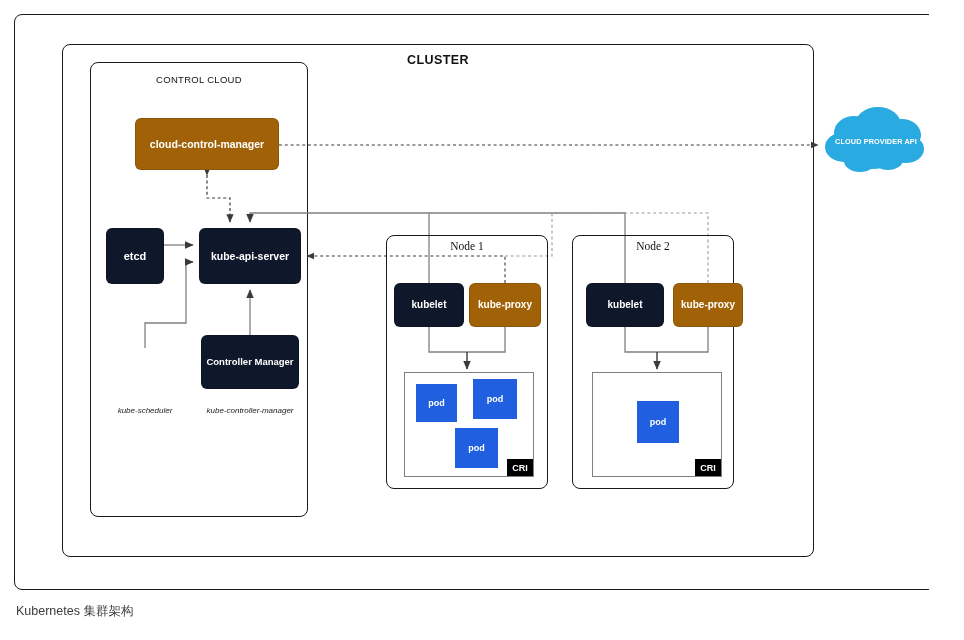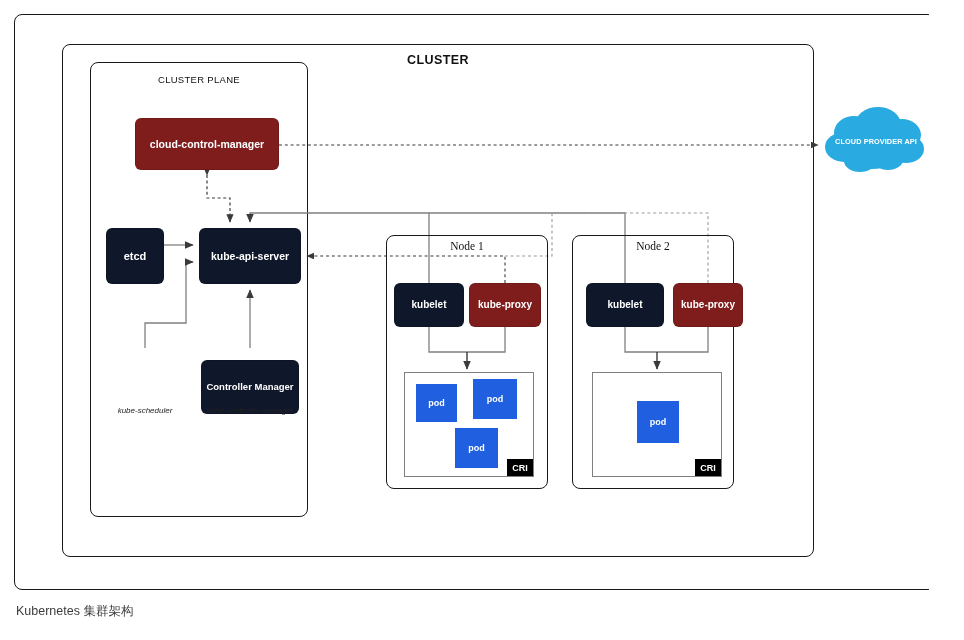--- a/index.html
+++ b/index.html
@@ -72,27 +72,27 @@
     align-items: center;
     justify-content: center;
     color: #ffffff;
     font-weight: bold;
     text-align: center;
     line-height: 1.15;
     border: 1px solid rgba(0,0,0,0.12);
     white-space: nowrap;
   }
   .box.dark  { background: #0f172a; }
-  .box.light { background: #7f1d1d; }
+  .box.light { background: #a16207; }
 
   #cloud-control-manager { left: 135px; top: 118px; width: 144px; height: 52px; font-size: 10.5px; }
   #etcd                  { left: 106px; top: 228px; width: 58px;  height: 56px; font-size: 11px; }
   #kube-api-server       { left: 199px; top: 228px; width: 102px; height: 56px; font-size: 10.5px; }
   #scheduler             { left: 99px;  top: 348px; width: 92px;  height: 54px; font-size: 10px; }
-  #controller-manager    { left: 201px; top: 360px; width: 98px;  height: 54px; font-size: 9.5px; }
+  #controller-manager    { left: 201px; top: 335px; width: 98px;  height: 54px; font-size: 9.5px; }
 
   .sublabel {
     position: absolute;
     text-align: center;
     font-size: 8px;
     color: #222222;
     white-space: nowrap;
     font-style: italic;
   }
   #scheduler-sublabel          { left: 99px;  top: 406px; width: 92px; }
@@ -189,21 +189,21 @@
 </head>
 <body>
 
 <div id="root">
 
   <div class="frame" id="outer-frame"></div>
   <div class="frame" id="cluster-frame"></div>
   <div class="frame" id="control-plane-frame"></div>
 
   <div class="frame-title" id="cluster-title">CLUSTER</div>
-  <div class="frame-title" id="control-plane-title">CLUSTER PLANE</div>
+  <div class="frame-title" id="control-plane-title">CONTROL CLOUD</div>
 
   <svg id="connectors" viewBox="0 0 964 640" xmlns="http://www.w3.org/2000/svg">
     <defs>
       <marker id="arrow-solid" markerWidth="8" markerHeight="8" refX="6.4" refY="3" orient="auto" markerUnits="strokeWidth">
         <path d="M0,0 L7,3 L0,6 z" fill="#3a3a3a"></path>
       </marker>
       <marker id="arrow-dash" markerWidth="8" markerHeight="8" refX="6.4" refY="3" orient="auto" markerUnits="strokeWidth">
         <path d="M0,0 L7,3 L0,6 z" fill="#3a3a3a"></path>
       </marker>
     </defs>

